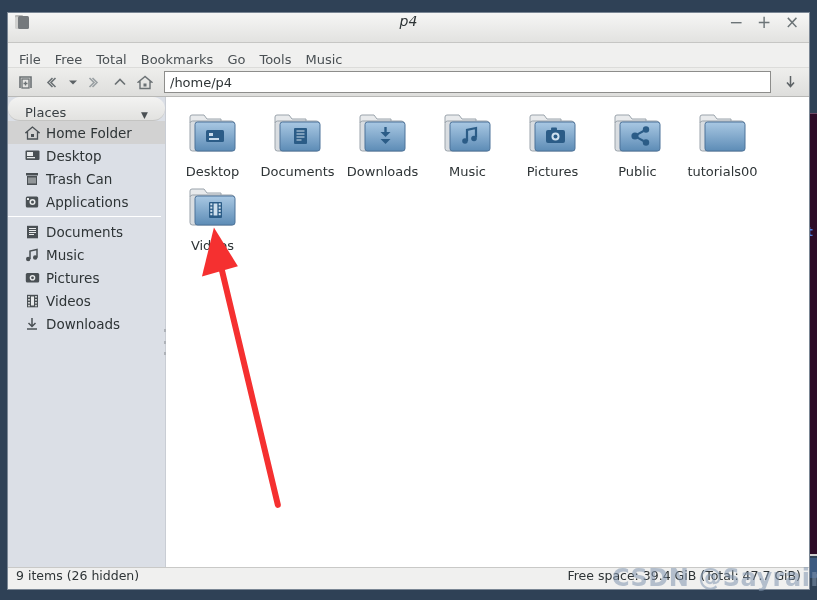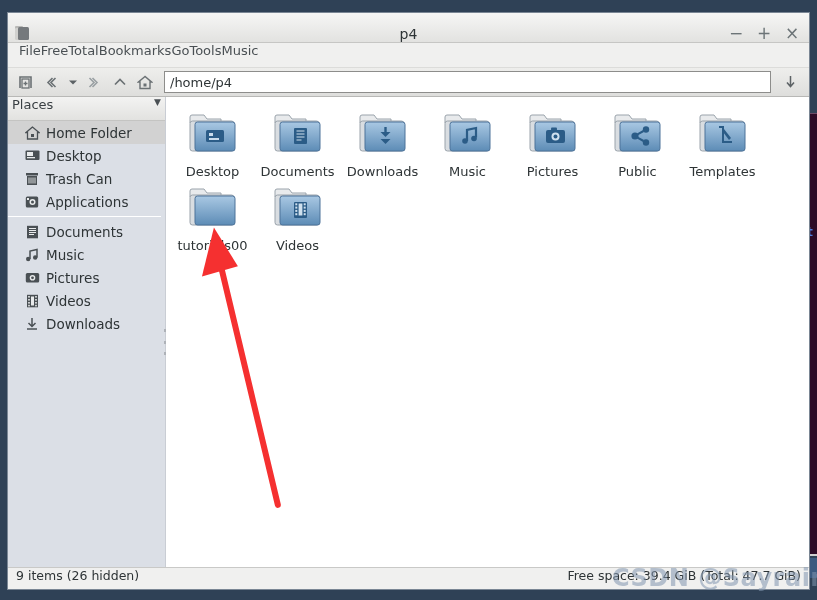--- a/index.html
+++ b/index.html
@@ -38,39 +38,39 @@
     background: #f0f0ef;
     border: 1px solid #7a8694;
     display: flex; flex-direction: column;
   }
 
   
   #titlebar {
     height: 30px; flex: 0 0 30px;
     background: linear-gradient(to bottom, #f6f6f5 0%, #e2e2e0 100%);
     border-bottom: 1px solid #c6c6c4;
-    display: flex; align-items: flex-end; position: relative;
+    display: flex; align-items: flex-start; position: relative; font-style: italic;
   }
   #win-icon { width: 28px; margin-left: 6px; display:flex; align-items:center; }
   #win-title {
     position: absolute; left: 0; right: 0; text-align: center;
     font-size: 14px; color: #2e3436; font-weight: 500;
     pointer-events: none;
   }
   #win-buttons { margin-left: auto; margin-right: 9px; display: flex; gap: 12px; z-index: 2; }
   .winbtn {
     width: 16px; height: 18px; line-height: 18px; text-align: center;
     font-size: 17px; color: #6c7477; cursor: pointer; font-family: "DejaVu Sans", sans-serif;
   }
 
   
   #menubar {
     height: 24px; flex: 0 0 24px;
     background: #f0f0ef;
-    display: flex; align-items: flex-start; padding-left: 11px; 
+    display: flex; align-items: flex-end; padding-left: 11px; gap: 14px;
   }
   .menu-item { font-size: 13px; color: #4a5054; cursor: default; }
 
   
   #toolbar {
     height: 30px; flex: 0 0 30px;
     background: linear-gradient(to bottom, #eeeeec 0%, #dededc 100%);
     border-top: 1px solid #dcdcda;
     border-bottom: 1px solid #b8b8b6;
     display: flex; align-items: center; padding: 0 6px; gap: 2px;
@@ -97,22 +97,22 @@
   
   #sidebar {
     width: 158px; flex: 0 0 158px;
     background: #dbdfe6; border-right: 1px solid #c9cdd4;
     display: flex; flex-direction: column; position: relative;
   }
   #places-header {
     height: 24px; flex: 0 0 24px;
     background: linear-gradient(to bottom, #f3f3f2 0%, #e2e2e0 100%);
     border-bottom: 1px solid #c4c4c2;
-    display: flex; align-items: flex-start; padding: 0 4px;
-    font-size: 13px; color: #3a4044;
+    display: flex; align-items: flex-end; padding: 0 17px;
+    font-size: 13px; color: #3a4044; border-radius: 12px;
   }
   #places-header .chev { margin-left: auto; font-size: 9px; color: #4a5054; }
   .place-row {
     height: 23px; display: flex; align-items: center; gap: 6px;
     padding-left: 16px; font-size: 13.5px; color: #2e3436; cursor: pointer;
   }
   .place-row.active { background: #d2d2d2; }
   .place-ico { width: 16px; height: 16px; display:flex; align-items:center; justify-content:center; flex:0 0 16px; }
   .place-sep { height: 1px; background: #ffffff; margin: 3px 4px 3px 0; }
   #splitter-grip {
@@ -480,38 +480,20 @@
                 </defs>
               <circle cx="33" cy="18.5" r="3.2" fill="#2b5c87"></circle>
               <circle cx="33" cy="31.5" r="3.2" fill="#2b5c87"></circle>
               <circle cx="22" cy="25" r="3.6" fill="#2b5c87"></circle>
               <path d="M24.5 23.3 30.5 20M24.5 26.7 30.5 30" stroke="#2b5c87" stroke-width="2"></path>
             </svg>
           </span>
           <span class="file-label">Public</span>
         </div>
 
-        <div class="file-item">
-          <span>
-            <svg width="50" height="44" viewBox="0 0 50 44">
-              <path d="M2 6a2 2 0 0 1 2-2h12l3 4h14v4H2Z" fill="#e8eaec" stroke="#9aa3ab" stroke-width="1"></path>
-              <rect x="2" y="10" width="44" height="30" rx="2.5" fill="#d9dde1" stroke="#9aa3ab" stroke-width="1"></rect>
-              <rect x="7" y="11" width="40" height="29" rx="2.5" fill="url(#fg7)" stroke="#4c7299" stroke-width="1"></rect>
-              <defs>
-                  <linearGradient id="fg7" x1="0" y1="0" x2="0" y2="1">
-                    <stop offset="0" stop-color="#a9c8e3"></stop>
-                    <stop offset="1" stop-color="#5d8cb6"></stop>
-                  </linearGradient>
-                </defs>
-              <path d="M21 16h4v15h9" stroke="#2b5c87" stroke-width="2" fill="none"></path>
-              <path d="M26 18l7 9-2 2-6-8z" fill="#2b5c87"></path>
-            </svg>
-          </span>
-          <span class="file-label">Templates</span>
-        </div>
 
         <div class="file-item">
           <span>
             <svg width="50" height="44" viewBox="0 0 50 44">
               <path d="M2 6a2 2 0 0 1 2-2h12l3 4h14v4H2Z" fill="#e8eaec" stroke="#9aa3ab" stroke-width="1"></path>
               <rect x="2" y="10" width="44" height="30" rx="2.5" fill="#d9dde1" stroke="#9aa3ab" stroke-width="1"></rect>
               <rect x="7" y="11" width="40" height="29" rx="2.5" fill="url(#fg8)" stroke="#4c7299" stroke-width="1"></rect>
               <defs>
                   <linearGradient id="fg8" x1="0" y1="0" x2="0" y2="1">
                     <stop offset="0" stop-color="#a9c8e3"></stop>

